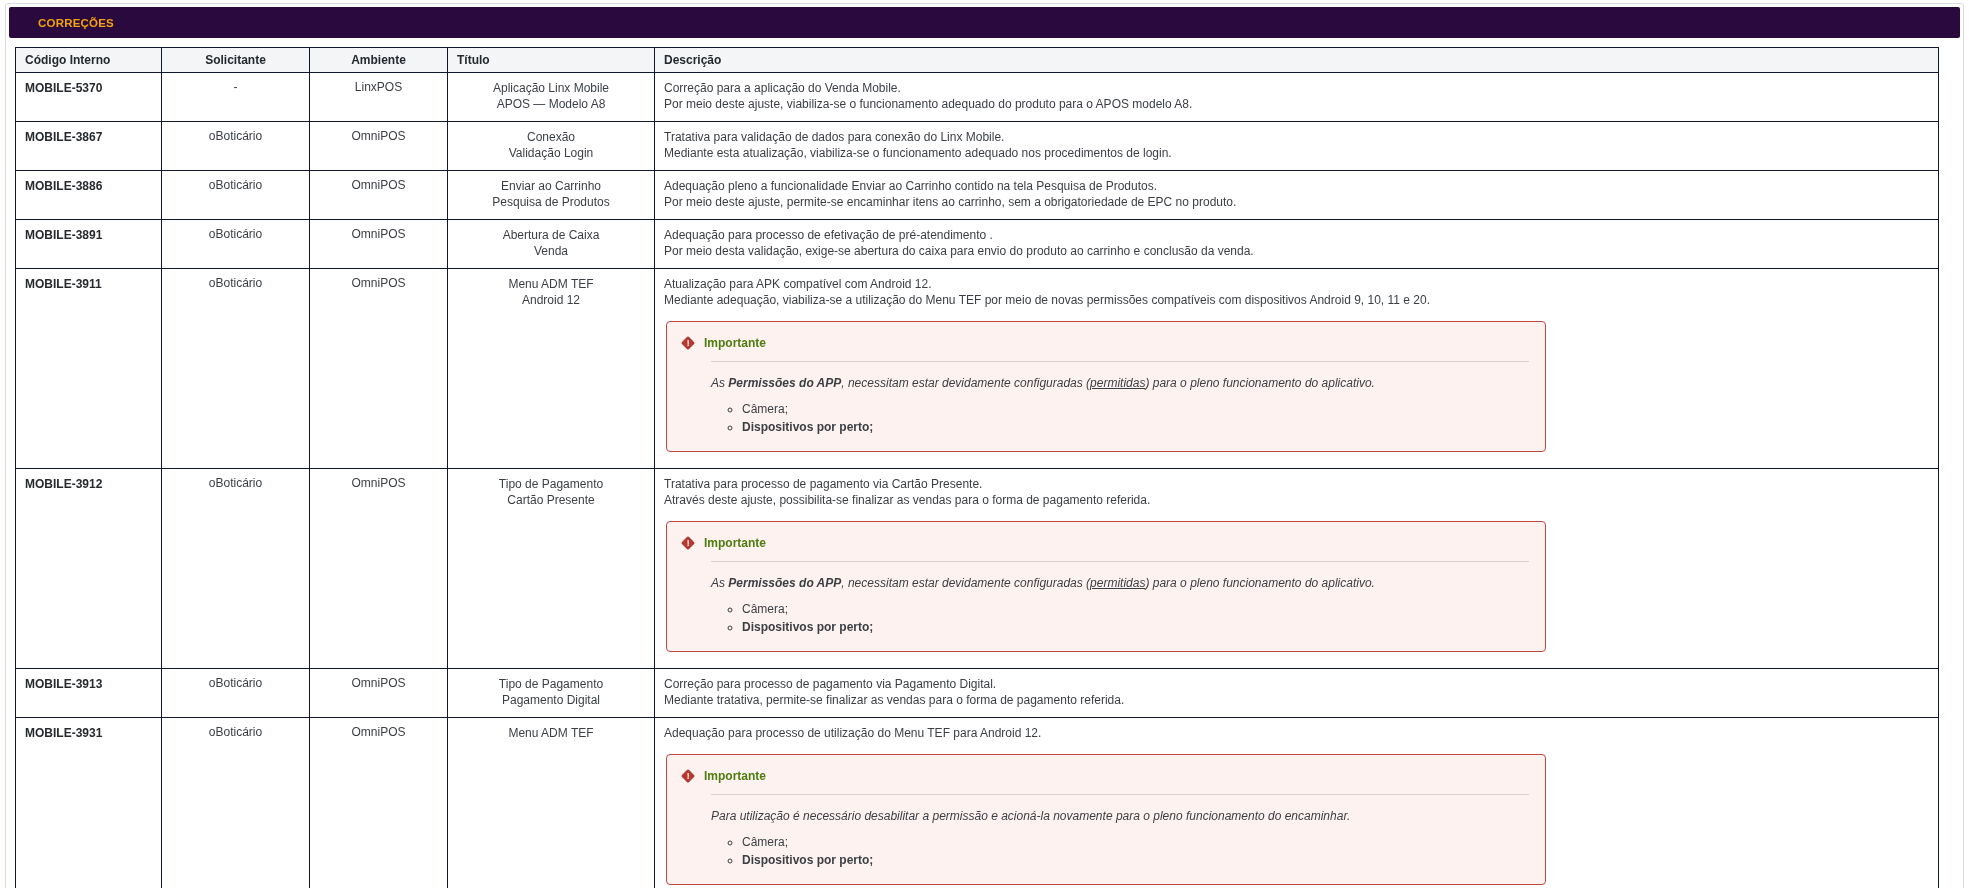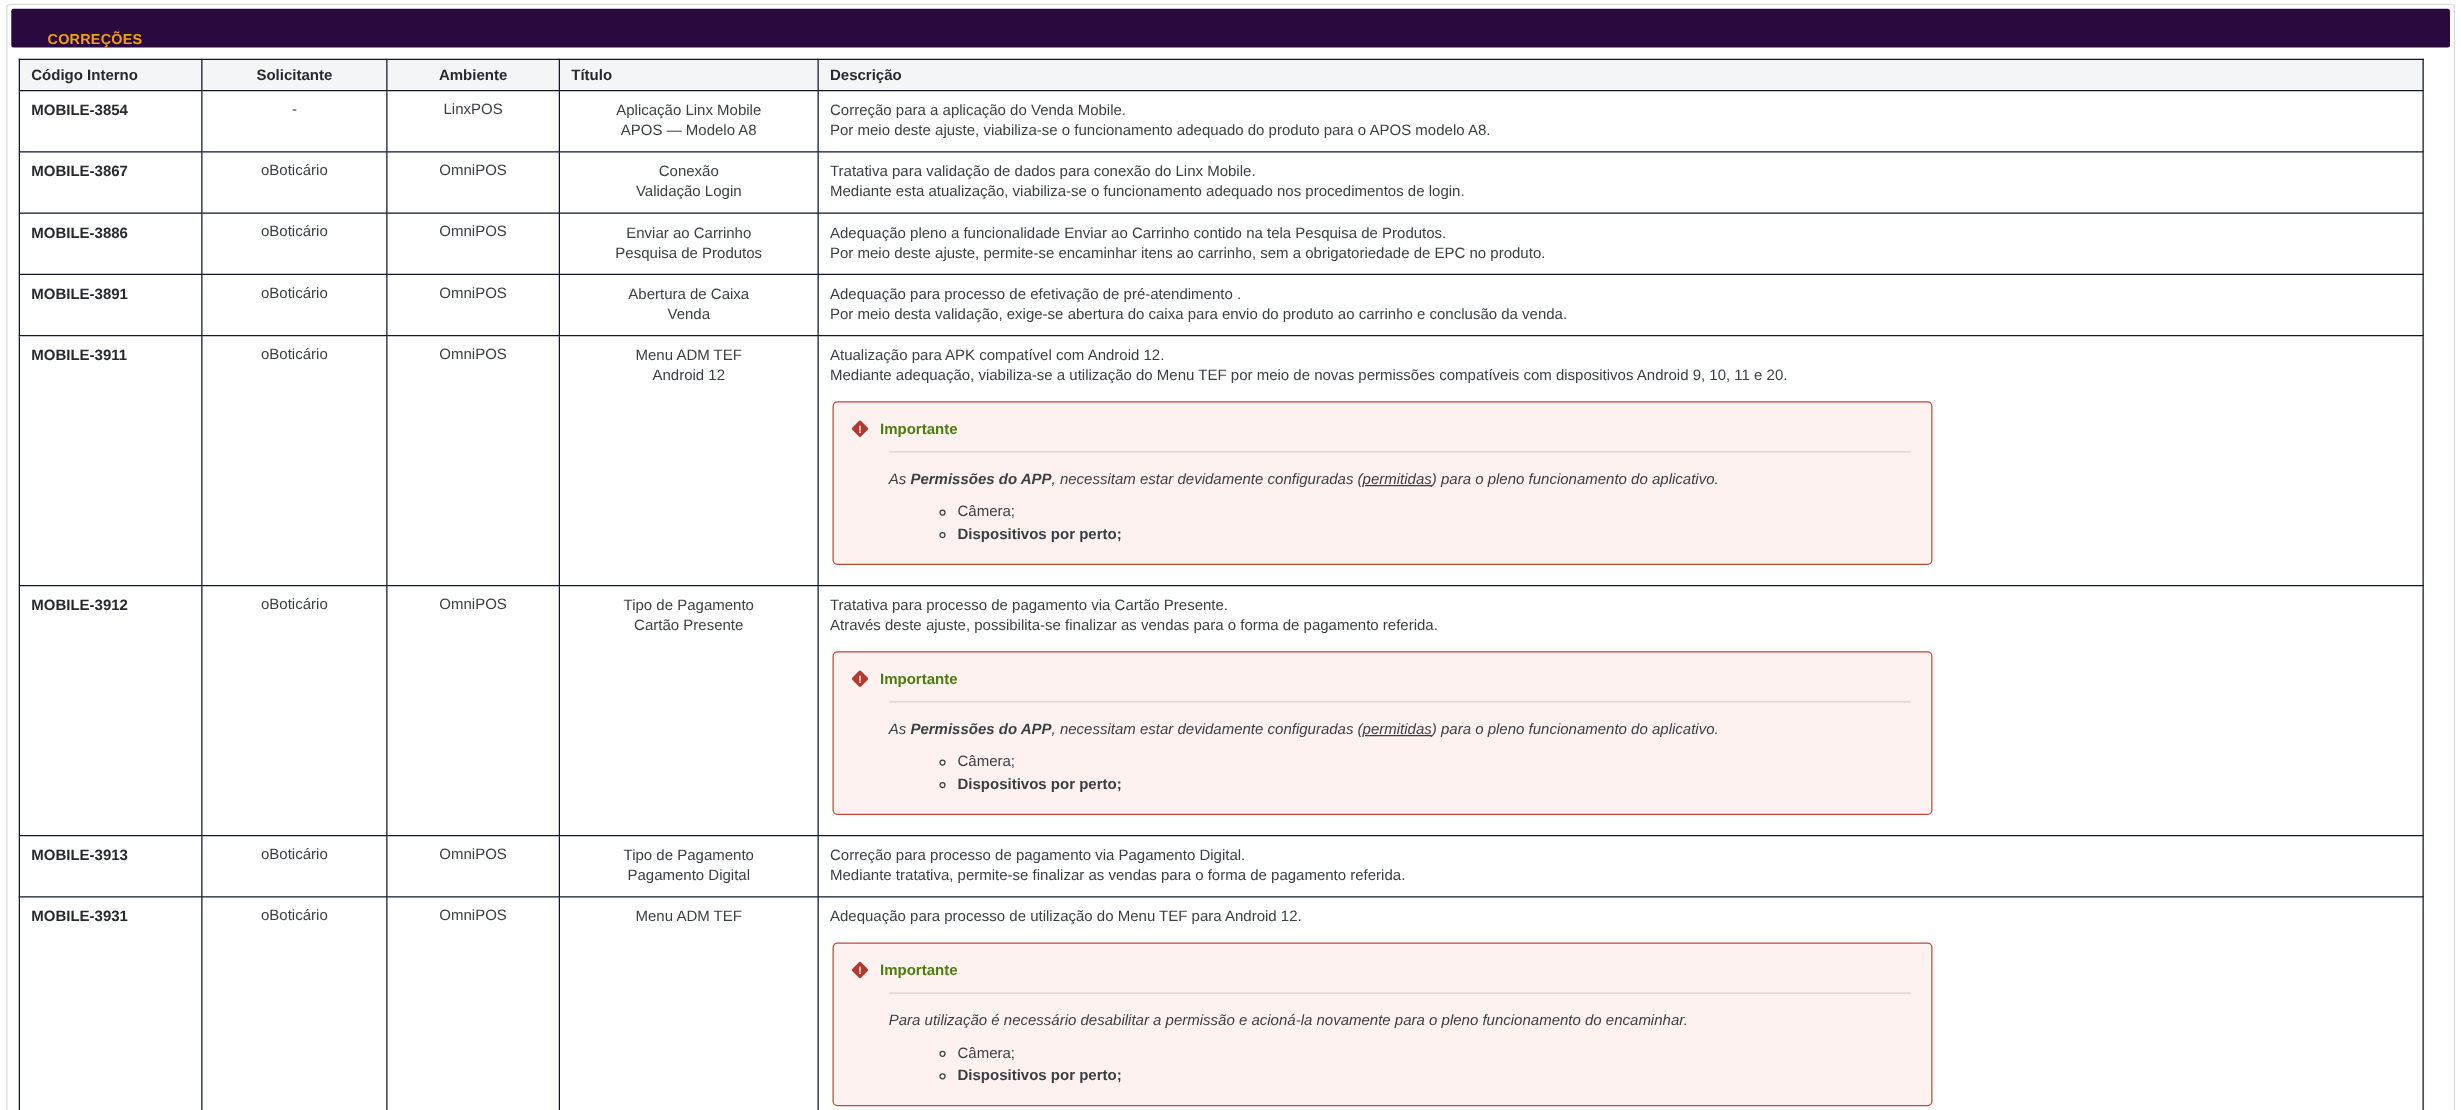--- a/index.html
+++ b/index.html
@@ -18,21 +18,21 @@
     min-height:876px;
     box-sizing:border-box;
     background:#fff;
   }
   .title-bar {
     margin:3px;
     background:#2a0a3e;
     border-radius:2px;
     height:31px;
     display:flex;
-    align-items:flex-end;
+    align-items:center;
     padding-left:29px;
   }
   .title-bar span {
     color:#f2a20c;
     font-weight:bold;
     font-size:11.5px;
     letter-spacing:.2px;
   }
   table.corrections {
     border-collapse:collapse;
@@ -88,21 +88,21 @@
   }
   .imp-divider { border:none; border-top:1px solid #ddcfcb; margin:9px 0 0 28px; }
   .imp-text { margin:13px 0 0 28px; line-height:16px;font-style:italic; }
   .imp-text .b, .b { font-weight:bold; }
   .imp-text .u { text-decoration:underline; }
   ul.imp-list {
     list-style:circle;
     margin:9px 0 1px 28px;
     padding-left:31px;
   }
-  ul.imp-list li { line-height:18px;margin-left:24px; }
+  ul.imp-list li { line-height:18px; }
 </style>
 </head>
 <body>
 
 <div class="panel">
   <div class="title-bar">
     <span>CORREÇÕES</span>
   </div>
 
   <table class="corrections">
@@ -118,21 +118,21 @@
         <th>Código Interno</th>
         <th class="center">Solicitante</th>
         <th class="center">Ambiente</th>
         <th>Título</th>
         <th>Descrição</th>
       </tr>
     </thead>
     <tbody>
         <tr>
           <td class="code">
-            <div class="line">MOBILE-3854</div>
+            <div class="line">MOBILE-5370</div>
           </td>
           <td class="center">-</td>
           <td class="center">LinxPOS</td>
           <td class="center">
             <div class="tit-line">Aplicação Linx Mobile</div>
             <div class="tit-line">APOS — Modelo A8</div>
           </td>
           <td>
             <div class="line">Correção para a aplicação do Venda Mobile.</div>
             <div class="line">Por meio deste ajuste, viabiliza-se o funcionamento adequado do produto para o APOS modelo A8.</div>

